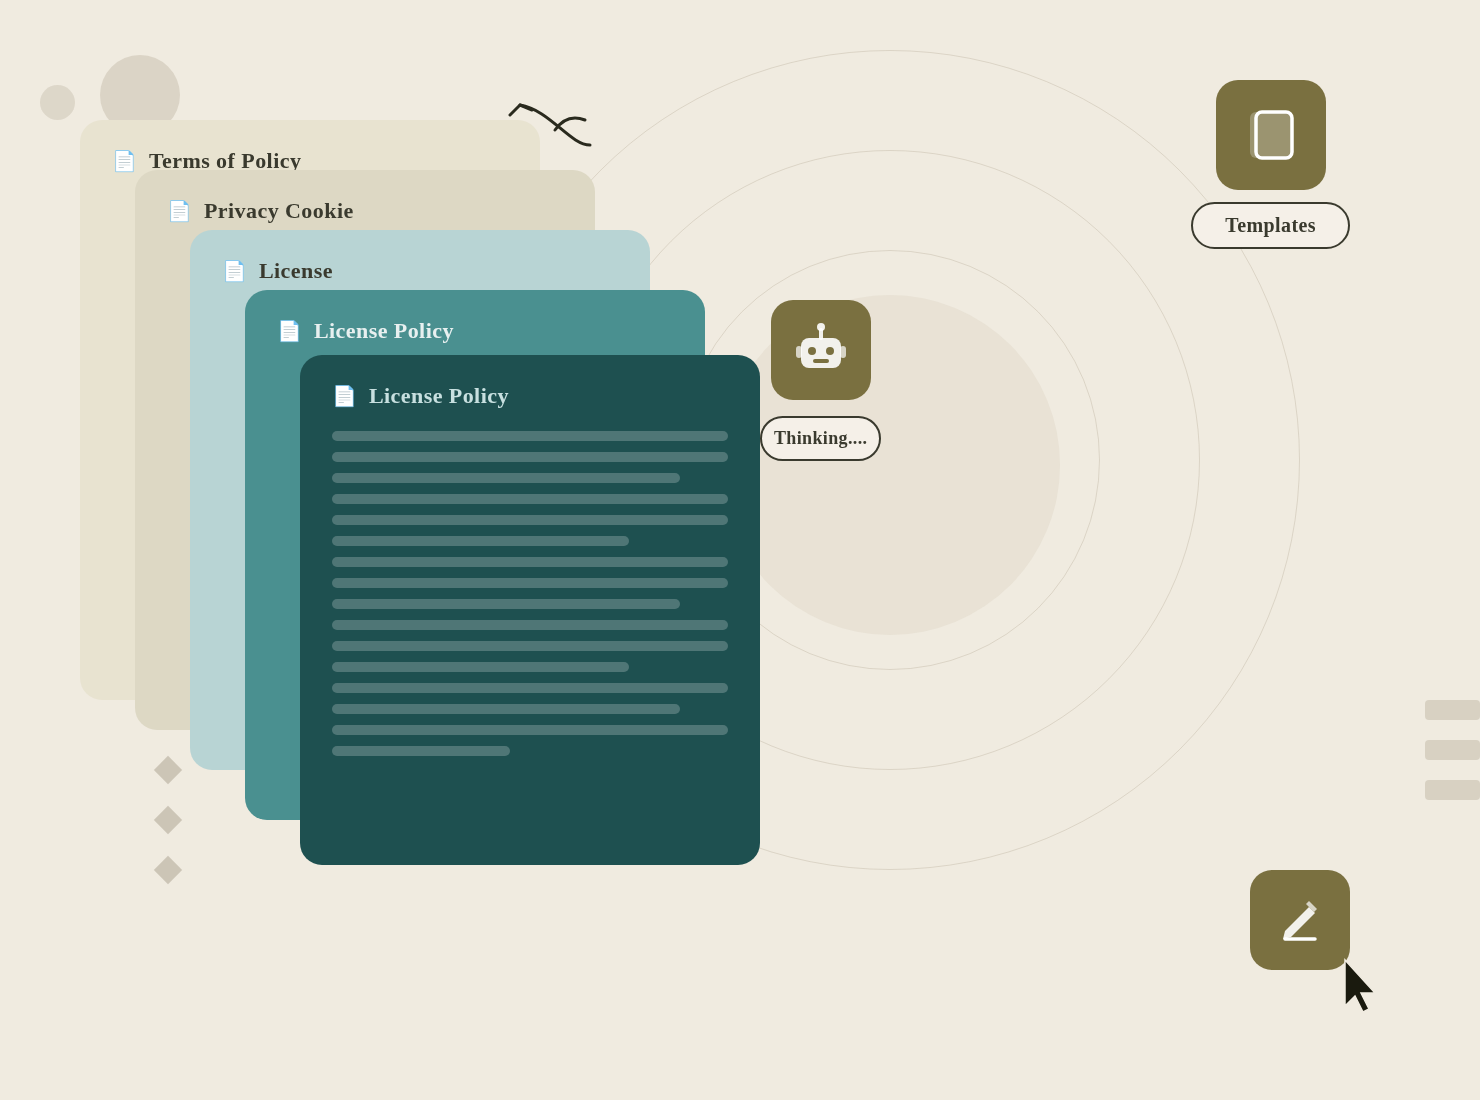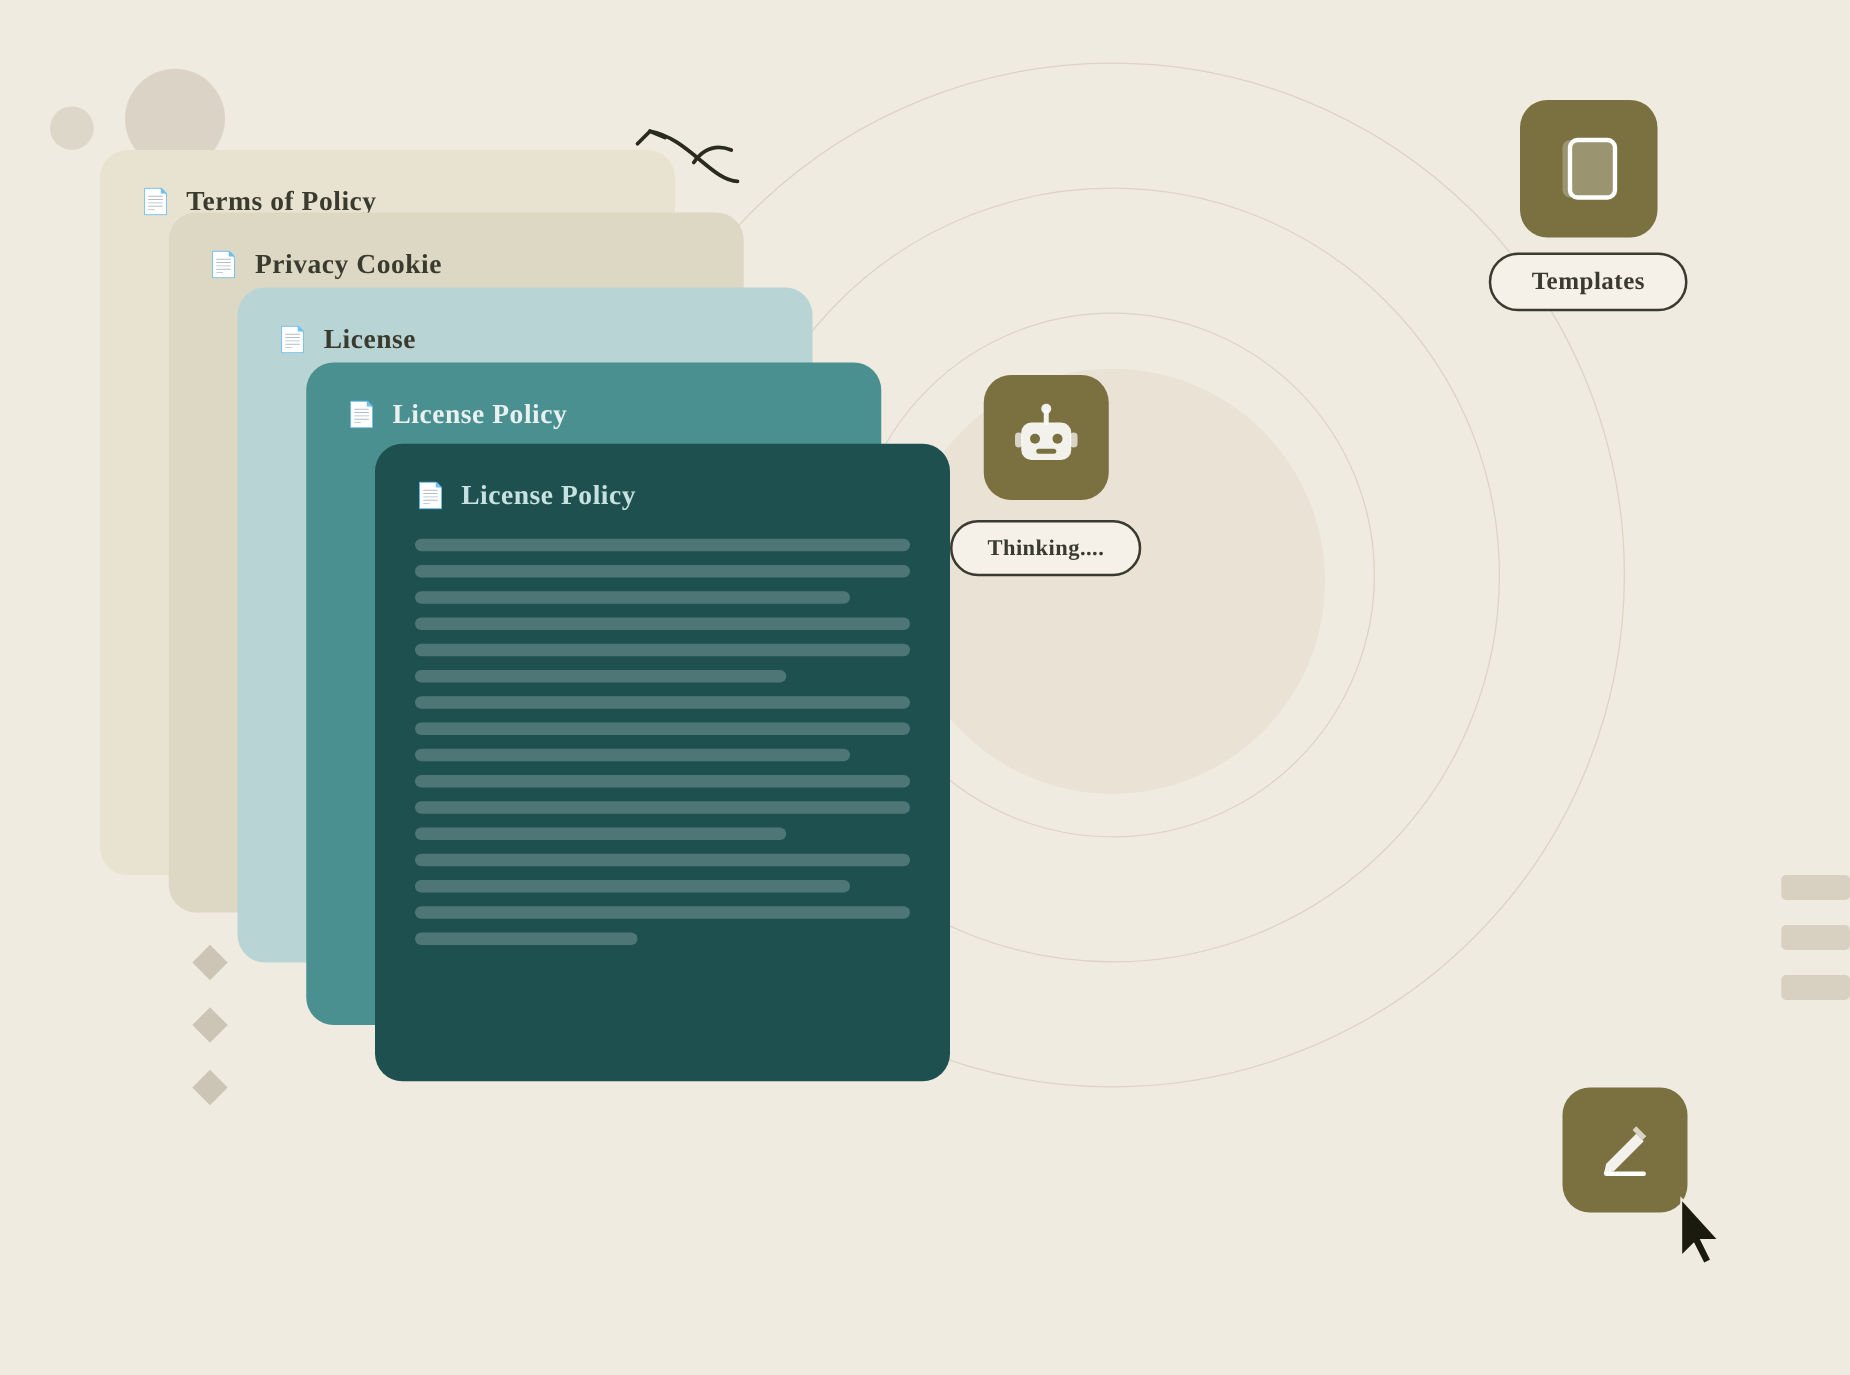--- a/index.html
+++ b/index.html
@@ -247,21 +247,21 @@
       display: flex;
       align-items: center;
       justify-content: center;
       font-size: 48px;
     }
 
     .thinking-badge {
       background: #f5f0e8;
       border: 2px solid #3a3a2e;
       border-radius: 30px;
-      padding: 10px 28px;
+      padding: 10px 12px;
       font-size: 18px;
       font-weight: 600;
       color: #3a3a2e;
       letter-spacing: 0.02em;
     }
 
     
     .templates-section {
       position: absolute;
       top: 80px;

